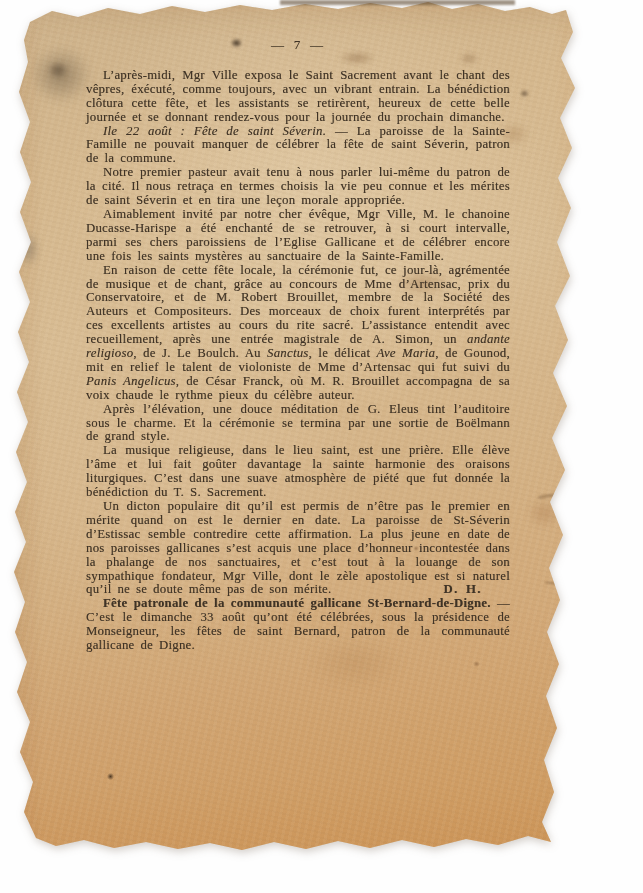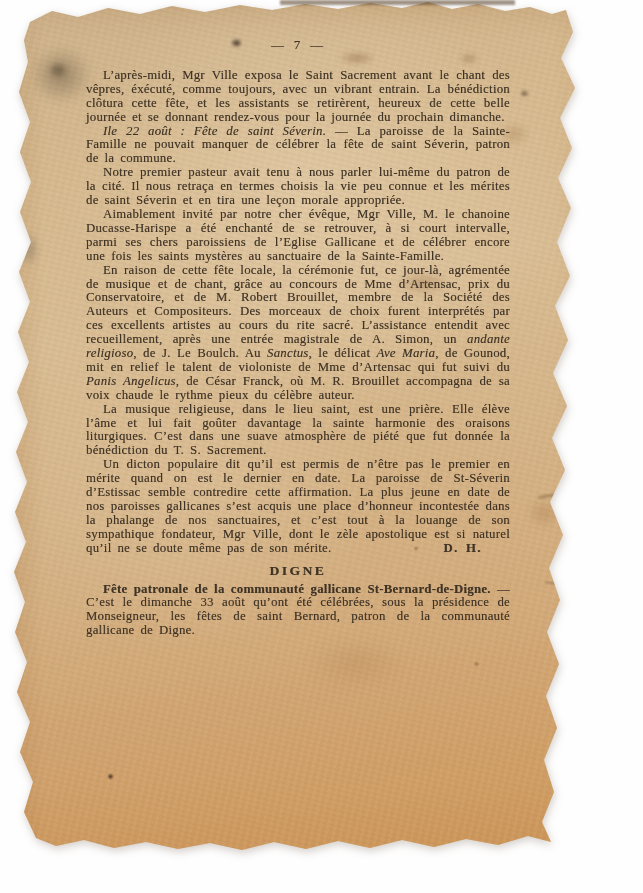--- a/index.html
+++ b/index.html
@@ -121,22 +121,22 @@
       <div class="edge-shade"></div>
 
       <div class="content">
         <div class="page-number">— 7 —</div>
         <div class="article">
             <p class="para"><span class="seg ">L’après-midi, Mgr Ville exposa le Saint Sacrement avant le chant des vêpres, éxécuté, comme toujours, avec un vibrant entrain. La bénédiction clôtura cette fête, et les assistants se retirèrent, heureux de cette belle journée et se donnant rendez-vous pour la journée du prochain dimanche.</span></p>
             <p class="para"><span class="seg italic">Ile 22 août : Fête de saint Séverin.</span><span class="seg "> — La paroisse de la Sainte-Famille ne pouvait manquer de célébrer la fête de saint Séverin, patron de la commune.</span></p>
             <p class="para"><span class="seg ">Notre premier pasteur avait tenu à nous parler lui-même du patron de la cité. Il nous retraça en termes choisis la vie peu connue et les mérites de saint Séverin et en tira une leçon morale appropriée.</span></p>
             <p class="para"><span class="seg ">Aimablement invité par notre cher évêque, Mgr Ville, M. le chanoine Ducasse-Harispe a été enchanté de se retrouver, à si court intervalle, parmi ses chers paroissiens de l’Eglise Gallicane et de célébrer encore une fois les saints mystères au sanctuaire de la Sainte-Famille.</span></p>
             <p class="para"><span class="seg ">En raison de cette fête locale, la cérémonie fut, ce jour-là, agrémentée de musique et de chant, grâce au concours de Mme d’Artensac, prix du Conservatoire, et de M. Robert Brouillet, membre de la Société des Auteurs et Compositeurs. Des morceaux de choix furent interprétés par ces excellents artistes au cours du rite sacré. L’assistance entendit avec recueillement, après une entrée magistrale de A. Simon, un </span><span class="seg italic">andante religioso</span><span class="seg ">, de J. Le Boulch. Au </span><span class="seg italic">Sanctus</span><span class="seg ">, le délicat </span><span class="seg italic">Ave Maria</span><span class="seg ">, de Gounod, mit en relief le talent de violoniste de Mme d’Artensac qui fut suivi du </span><span class="seg italic">Panis Angelicus</span><span class="seg ">, de César Franck, où M. R. Brouillet accompagna de sa voix chaude le rythme pieux du célèbre auteur.</span></p>
+            <p class="para"><span class="seg ">Après l’élévation, une douce méditation de G. Eleus tint l’auditoire sous le charme. Et la cérémonie se termina par une sortie de Boëlmann de grand style.</span></p>
             <p class="para"><span class="seg ">La musique religieuse, dans le lieu saint, est une prière. Elle élève l’âme et lui fait goûter davantage la sainte harmonie des oraisons liturgiques. C’est dans une suave atmosphère de piété que fut donnée la bénédiction du T. S. Sacrement.</span></p>
             <p class="para"><span class="seg ">Un dicton populaire dit qu’il est permis de n’être pas le premier en mérite quand on est le dernier en date. La paroisse de St-Séverin d’Estissac semble contredire cette affirmation. La plus jeune en date de nos paroisses gallicanes s’est acquis une place d’honneur incontestée dans la phalange de nos sanctuaires, et c’est tout à la louange de son sympathique fondateur, Mgr Ville, dont le zèle apostolique est si naturel qu’il ne se doute même pas de son mérite.</span><span class="signature">D. H.</span></p>
-            <div class="heading">DIGNE</div>
             <p class="para"><span class="seg bolditalic">Fête patronale de la communauté gallicane St-Bernard-de-Digne.</span><span class="seg "> — C’est le dimanche 33 août qu’ont été célébrées, sous la présidence de Monseigneur, les fêtes de saint Bernard, patron de la communauté gallicane de Digne.</span></p>
           </div>
       </div>
     </div>
   </div>
   <div class="top-sliver"></div>
 </div>
 
 </body></html>

